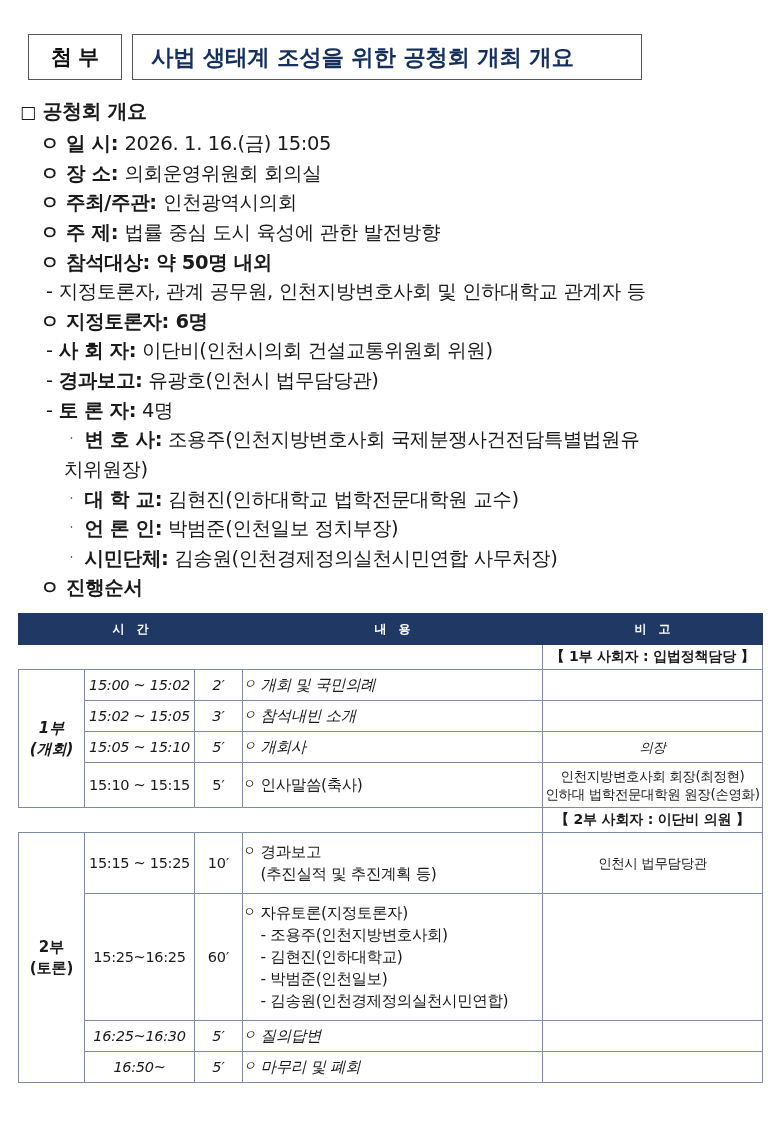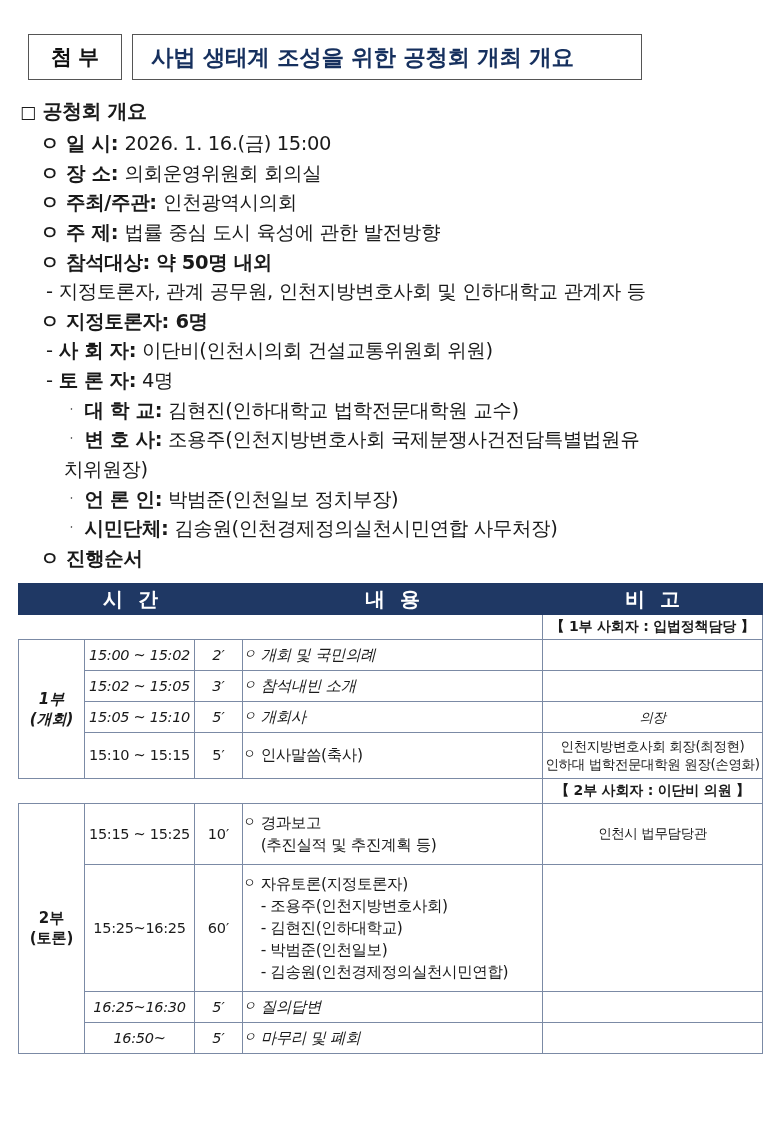--- a/index.html
+++ b/index.html
@@ -96,21 +96,21 @@
     font-size: 14.5px;
   }
   table.sched th, table.sched td {
     border: 1px solid #7b8aa5;
     padding: 0;
   }
   table.sched thead th {
     background: #1f3864;
     color: #ffffff;
     font-weight: bold;
-    font-size: 20px;
+    font-size: 12px;
     letter-spacing: 4px;
     text-indent: 4px;
     height: 30px;
     border: 1px solid #1f3864;
   }
   .col-part  { width: 66px; }
   .col-time  { width: 110px; }
   .col-dur   { width: 48px; }
   .col-body  { width: 300px; }
   .col-note  { width: 220px; }
@@ -168,21 +168,21 @@
     <div class="title-box">사법 생태계 조성을 위한 공청회 개최 개요</div>
   </div>
 
   <div class="sec-title">
     <span class="box-mark">□</span><span>공청회 개요</span>
   </div>
 
   <ul class="lines">
     <li class="line lv1">
       <span class="bullet">ㅇ</span><span class="lbl">일     시:</span>
-      <span class="val">2026. 1. 16.(금) 15:00</span>
+      <span class="val">2026. 1. 16.(금) 15:05</span>
     </li>
     <li class="line lv1">
       <span class="bullet">ㅇ</span><span class="lbl">장     소:</span>
       <span class="val">의회운영위원회 회의실</span>
     </li>
     <li class="line lv1">
       <span class="bullet">ㅇ</span><span class="lbl">주최/주관:</span>
       <span class="val">인천광역시의회</span>
     </li>
     <li class="line lv1">
@@ -198,30 +198,34 @@
     </li>
     <li class="line lv1">
       <span class="bullet">ㅇ</span><span class="lbl">지정토론자:</span>
       <span class="lbl">6명</span>
     </li>
     <li class="line lv2">
       <span class="bullet">-</span><span class="lbl">사 회 자:</span>
       <span class="val">이단비(인천시의회 건설교통위원회 위원)</span>
     </li>
     <li class="line lv2">
+      <span class="bullet">-</span><span class="lbl">경과보고:</span>
+      <span class="val">유광호(인천시 법무담당관)</span>
+    </li>
+    <li class="line lv2">
       <span class="bullet">-</span><span class="lbl">토 론 자:</span>
       <span class="val">4명</span>
+    </li>
+    <li class="line lv3 wrap">
+      <span class="bullet">ㆍ</span><span class="lbl">변 호 사:</span>
+      <span class="val">조용주(인천지방변호사회 국제분쟁사건전담특별법원유치위원장)</span>
     </li>
     <li class="line lv3">
       <span class="bullet">ㆍ</span><span class="lbl">대 학 교:</span>
       <span class="val">김현진(인하대학교 법학전문대학원 교수)</span>
-    </li>
-    <li class="line lv3 wrap">
-      <span class="bullet">ㆍ</span><span class="lbl">변 호 사:</span>
-      <span class="val">조용주(인천지방변호사회 국제분쟁사건전담특별법원유치위원장)</span>
     </li>
     <li class="line lv3">
       <span class="bullet">ㆍ</span><span class="lbl">언 론 인:</span>
       <span class="val">박범준(인천일보 정치부장)</span>
     </li>
     <li class="line lv3">
       <span class="bullet">ㆍ</span><span class="lbl">시민단체:</span>
       <span class="val">김송원(인천경제정의실천시민연합 사무처장)</span>
     </li>
     <li class="line lv1">

